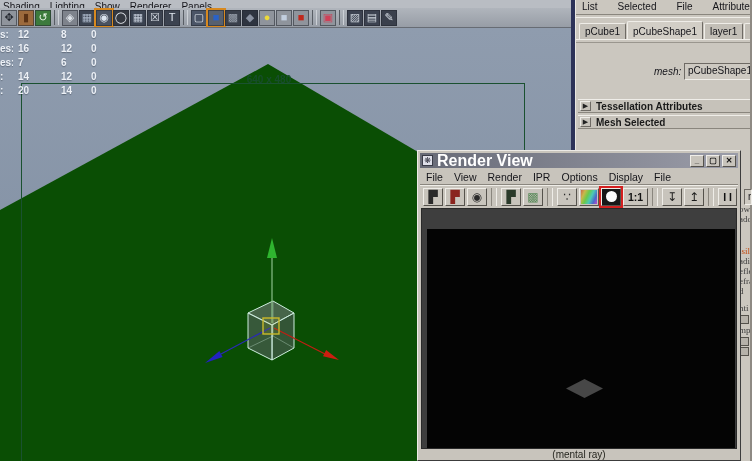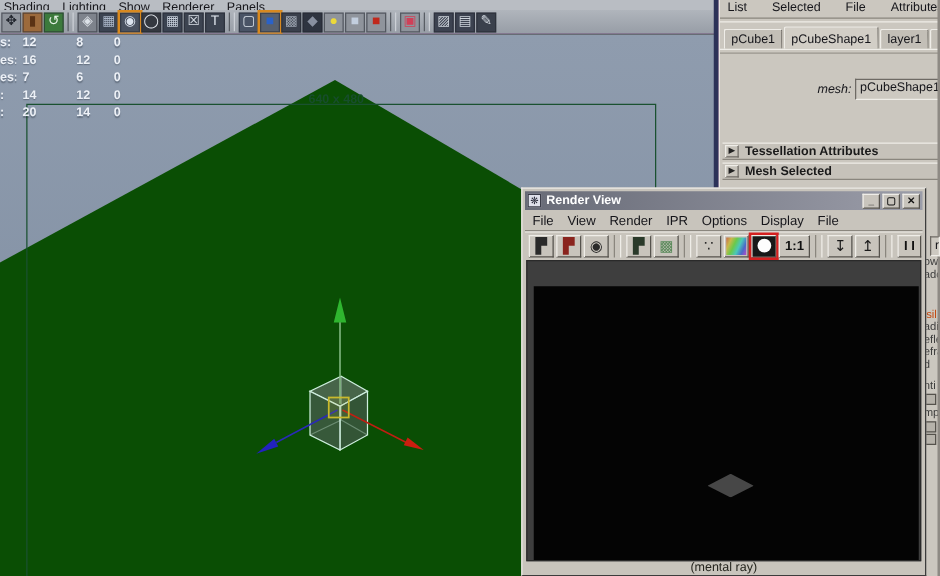--- a/index.html
+++ b/index.html
@@ -54,43 +54,43 @@
   .tab{font-size:10px;color:#15151a;background:#c3bfb7;padding:2px 5px 2px 5px;
       border:1px solid #6e6a64;border-bottom:none;border-top-color:#efede8;border-left-color:#efede8;
       border-radius:2px 2px 0 0;white-space:nowrap;}
   .tab.active{background:#d2cec6;padding-top:4px;position:relative;z-index:2;}
   #ae-tabline{position:absolute;left:0;top:39px;width:177px;height:2px;
       border-top:1px solid #efede8;border-bottom:1px solid #9a968e;}
   #mesh-label{position:absolute;left:78px;top:66px;font-size:10px;color:#15151a;font-style:italic;}
   #mesh-value{position:absolute;left:108px;top:63px;width:78px;height:13px;
       background:#cdc9c1;border:1px solid;border-color:#6e6a64 #efede8 #efede8 #6e6a64;
       font-size:10px;color:#15151a;padding:1px 3px;white-space:nowrap;overflow:hidden;}
-  #ae-sections{position:absolute;left:2px;top:114px;width:173px;}
+  #ae-sections{position:absolute;left:2px;top:99px;width:173px;}
   .section-bar{height:12px;margin-bottom:2px;background:#c6c2ba;display:flex;align-items:center;
       border-top:1px solid #efede8;border-bottom:1px solid #8a867e;padding:0 0 0 2px;}
   .expander{width:11px;height:10px;flex:none;margin-right:5px;background:#c6c2ba;
       border:1px solid;border-color:#efede8 #6e6a64 #6e6a64 #efede8;
       font-size:7px;line-height:8px;text-align:center;color:#222;padding:0;}
   .section-label{font-size:10px;font-weight:bold;color:#1a1a1a;white-space:nowrap;}
-  #ae-sliver{position:absolute;left:163px;top:195px;width:14px;height:266px;overflow:hidden;}
+  #ae-sliver{position:absolute;left:163px;top:195px;width:14px;height:266px;overflow:hidden;font-family:Liberation Serif, serif;}
   #ae-sliver .frag{position:absolute;left:0;font-size:9px;color:#3c3c3c;white-space:nowrap;}
   #ae-sliver .frag.hl{color:#c44a10;}
   #ae-sliver .swatch{position:absolute;left:1px;width:9px;height:9px;background:#b6b2aa;
       border:1px solid #55524c;box-sizing:border-box;}
   #ae-edge{position:absolute;right:0;top:0;width:2px;height:461px;background:#8e8a84;}
 
   
   #render-view{left:417px;top:150px;width:324px;height:311px;background:#c8c4bc;
       border:1px solid;border-color:#eceae5 #3c3c3c #3c3c3c #eceae5;box-sizing:border-box;z-index:10;}
   #rv-titlebar{position:absolute;left:2px;top:2px;right:2px;height:15px;
       background:linear-gradient(90deg,#686b77,#9b9da9);display:flex;align-items:center;
       gap:4px;padding:0 2px;}
   #rv-app-icon{width:11px;height:11px;background:#dfe0ea;border:1px solid #3a3c48;
       font-size:8px;line-height:10px;text-align:center;color:#2a2c3a;flex:none;box-sizing:border-box;}
-  #rv-title{flex:1;font-size:10px;font-weight:bold;color:#fff;white-space:nowrap;overflow:hidden;}
+  #rv-title{flex:1;font-size:16px;font-weight:bold;color:#fff;white-space:nowrap;overflow:hidden;}
   .winbtn{width:14px;height:12px;background:#c8c4bc;flex:none;box-sizing:border-box;
       border:1px solid;border-color:#efede8 #55524c #55524c #efede8;
       font-size:8px;line-height:9px;text-align:center;color:#111;font-weight:bold;padding:0;}
   #rv-menubar{position:absolute;left:2px;top:18px;right:2px;height:15px;
       display:flex;gap:11px;align-items:center;padding-left:6px;
       border-bottom:1px solid #8a867e;box-shadow:0 1px 0 #efede8;}
   #rv-menubar .menu-item{font-size:10.5px;color:#15151a;}
   #rv-toolbar{position:absolute;left:2px;top:34px;right:2px;height:23px;
       display:flex;align-items:center;gap:2px;padding-left:3px;}
   .ricon{width:20px;height:18px;background:#c8c4bc;box-sizing:border-box;flex:none;

